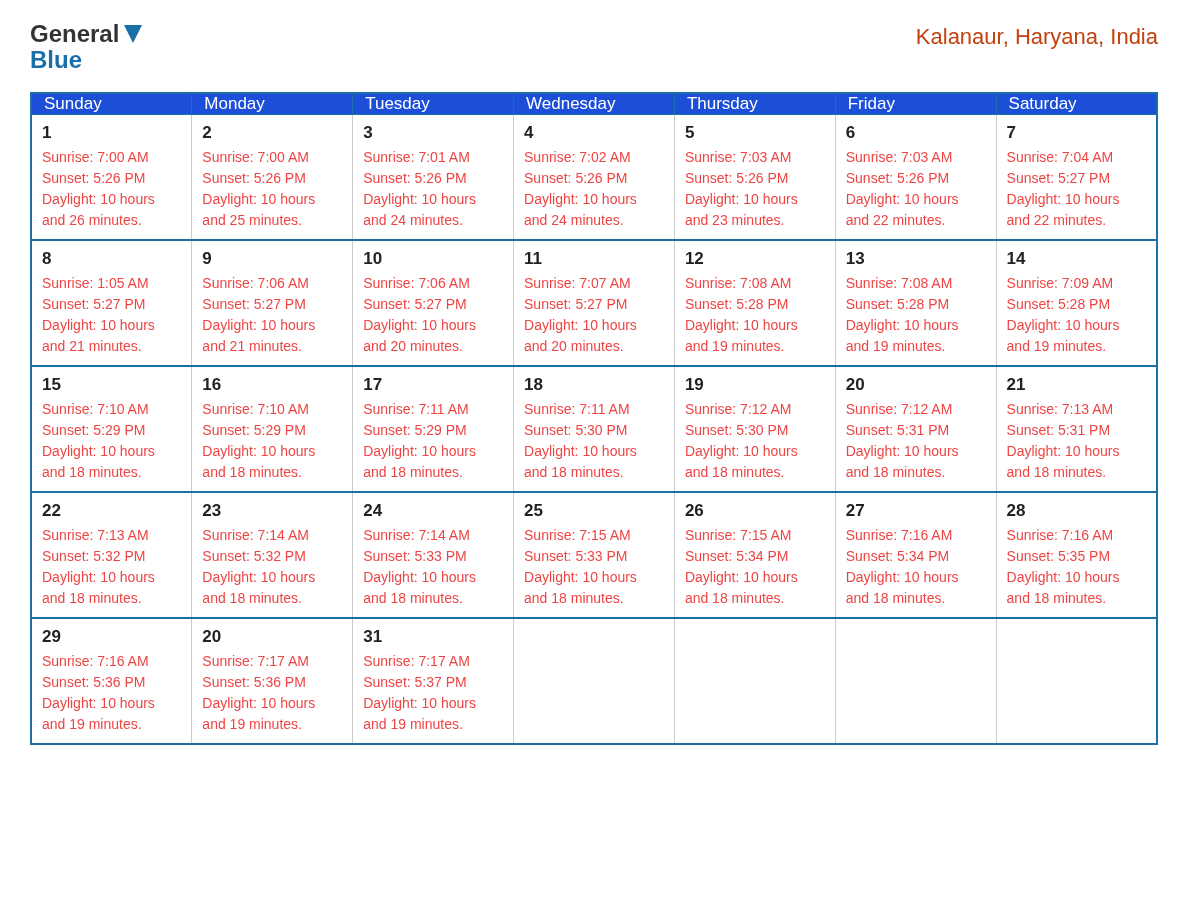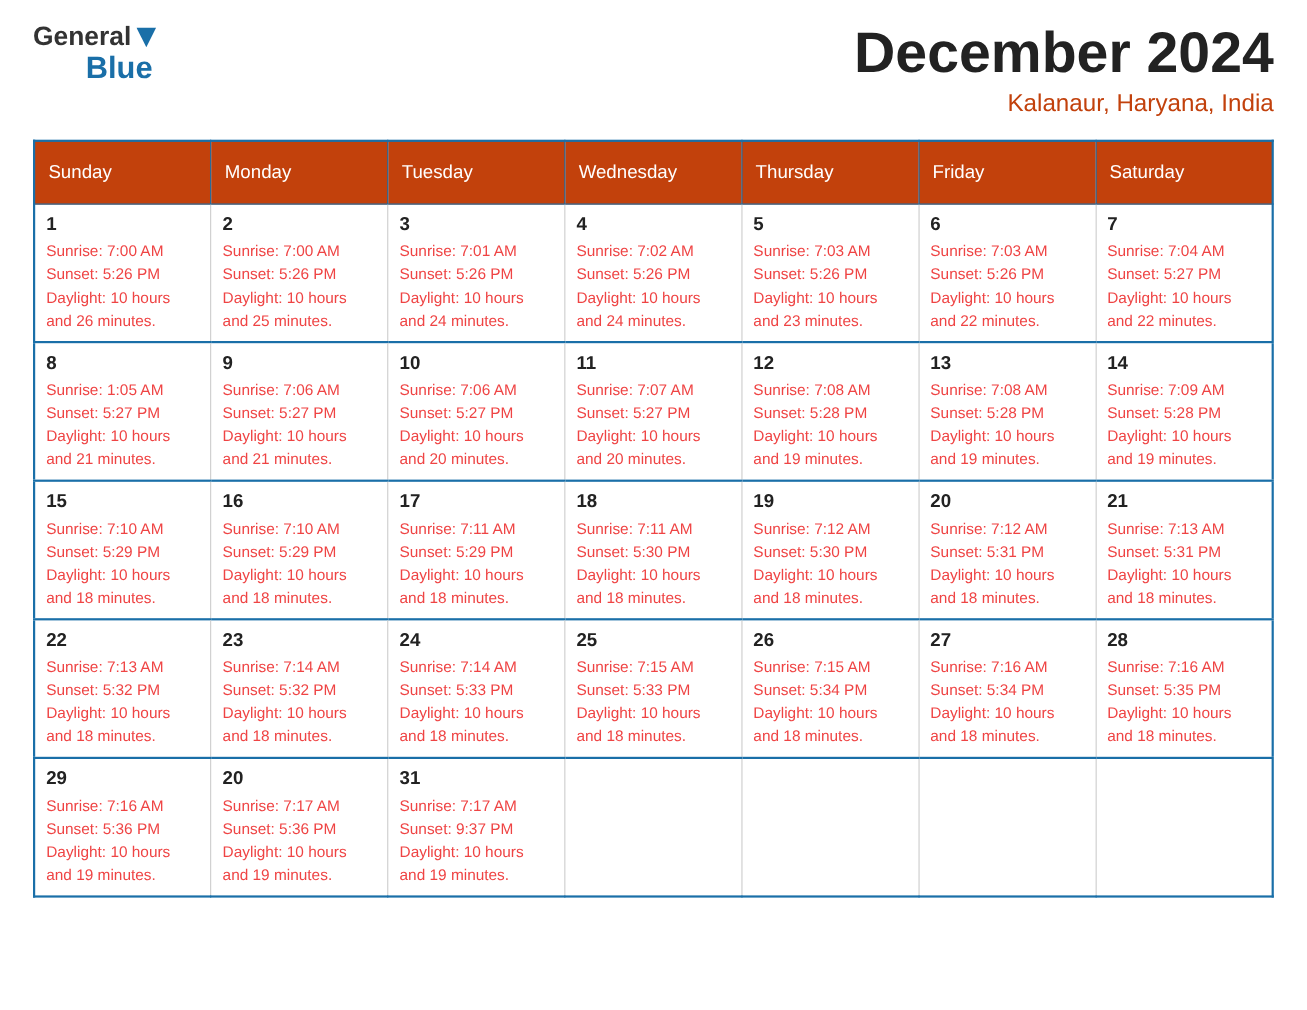--- a/index.html
+++ b/index.html
@@ -19,25 +19,24 @@
     .logo-wrapper {
       display: flex;
       flex-direction: column;
       align-items: flex-start;
     }
     .logo-line1 {
       display: flex;
       align-items: center;
     }
     .logo-line2 {
-      font-size: 28px;
+      font-size: 24px;
       font-weight: bold;
       color: #1a6fa8;
       line-height: 1;
-      margin-left: 48px;
     }
     .title-section {
       text-align: right;
     }
     .month-title {
       font-size: 52px;
       font-weight: bold;
       color: #222;
       line-height: 1.1;
     }
@@ -45,23 +44,23 @@
       font-size: 22px;
       color: #c2410c;
       margin-top: 4px;
     }
     .calendar {
       width: 100%;
       border-collapse: collapse;
       border: 2px solid #1a6fa8;
     }
     .calendar th {
-      background-color: #c2410c;
+      background-color: #1d4ed8;
       color: #fff;
-      padding: 18px 12px;
+      padding: 0 12px;
       text-align: left;
       font-size: 17px;
       font-weight: normal;
       border: 1px solid #1a6fa8;
     }
     .calendar td {
       vertical-align: top;
       padding: 8px 10px;
       border: 1px solid #ccc;
       width: 14.28%;
@@ -99,21 +98,20 @@
       <span style="font-size:24px;font-weight:bold;color:#333;">General</span>
       <span style="display:inline-block;margin-left:5px;margin-top:4px;">
         <svg width="18" height="18" viewBox="0 0 18 18">
           <polygon points="0,0 18,0 9,18" fill="#1a6fa8"></polygon>
         </svg>
       </span>
     </div>
     <div class="logo-line2">Blue</div>
   </div>
   <div class="title-section">
-    <div class="month-title">December 2024</div>
     <div class="location">Kalanaur, Haryana, India</div>
   </div>
 </div>
 
 <table class="calendar">
   <thead>
     <tr>
       <th>Sunday</th>
       <th>Monday</th>
       <th>Tuesday</th>
@@ -370,21 +368,21 @@
         <div class="day-info">
           <span>Sunrise: 7:17 AM</span><br>
           <span>Sunset: 5:36 PM</span><br>
           <span>Daylight: 10 hours and 19 minutes.</span>
         </div>
       </td>
         <td>
         <span class="day-number">31</span>
         <div class="day-info">
           <span>Sunrise: 7:17 AM</span><br>
-          <span>Sunset: 9:37 PM</span><br>
+          <span>Sunset: 5:37 PM</span><br>
           <span>Daylight: 10 hours and 19 minutes.</span>
         </div>
       </td>
         <td class="empty-cell"></td>
         <td class="empty-cell"></td>
         <td class="empty-cell"></td>
         <td class="empty-cell"></td>
       </tr>
     </tbody>
 </table>

